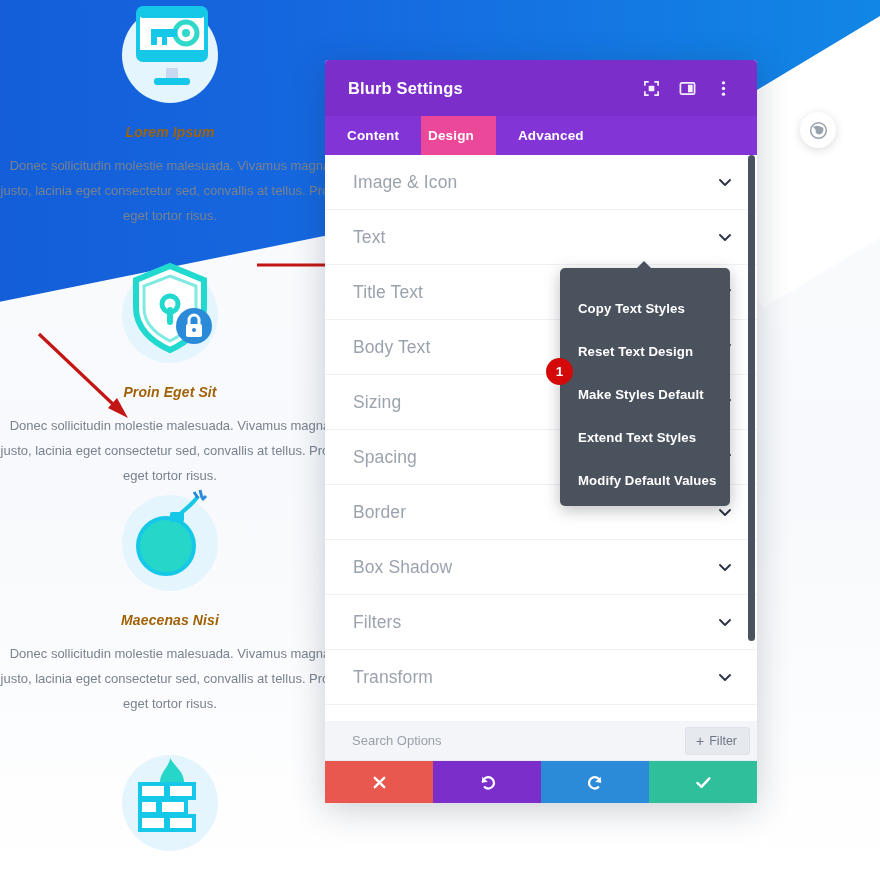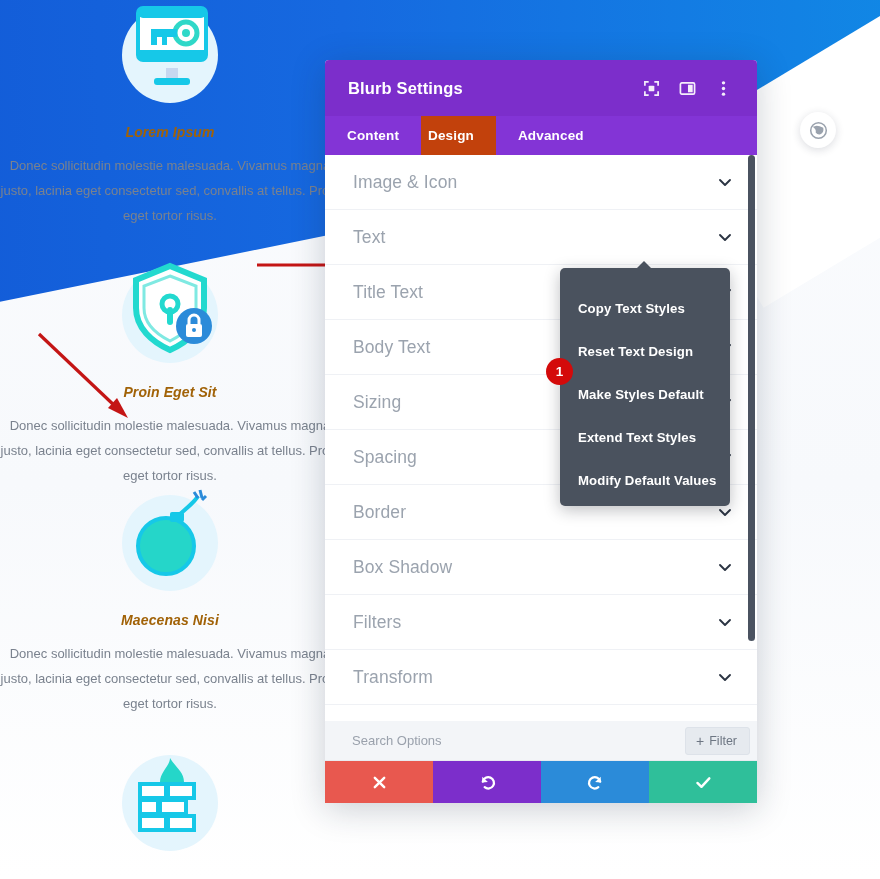--- a/index.html
+++ b/index.html
@@ -135,21 +135,21 @@
   }
   .tab {
     padding: 0 22px;
     height: 100%;
     display: flex; align-items: center;
     color: #ffffff;
     font-size: 13.5px;
     font-weight: bold;
     letter-spacing: .15px;
   }
-  .tab.active { background: #c2410c; padding-left: 7px; }
+  .tab.active { background: #ec4899; padding-left: 7px; }
 
   #search-bar {
     height: 40px;
     background: #f3f5f8;
     border-bottom: 1px solid #e8ebf0;
     display: flex; align-items: center;
     padding: 0 7px 0 27px;
     flex: 0 0 auto;
     position: relative;
   }

